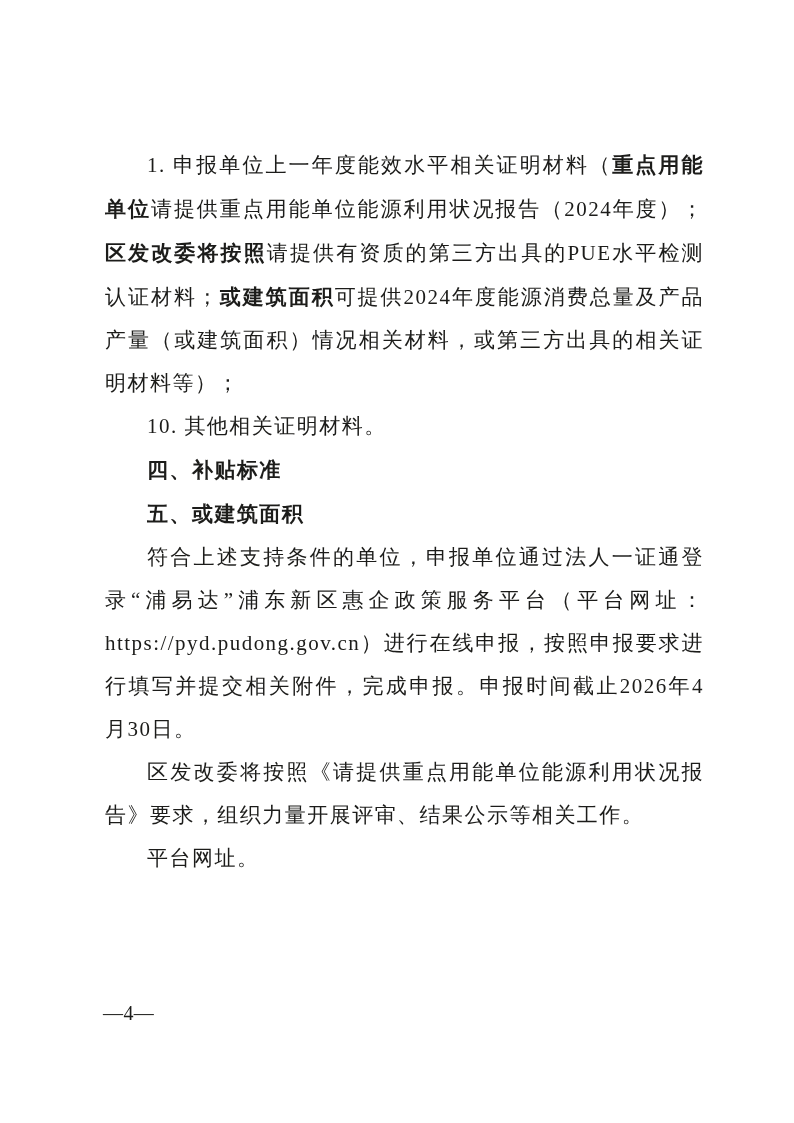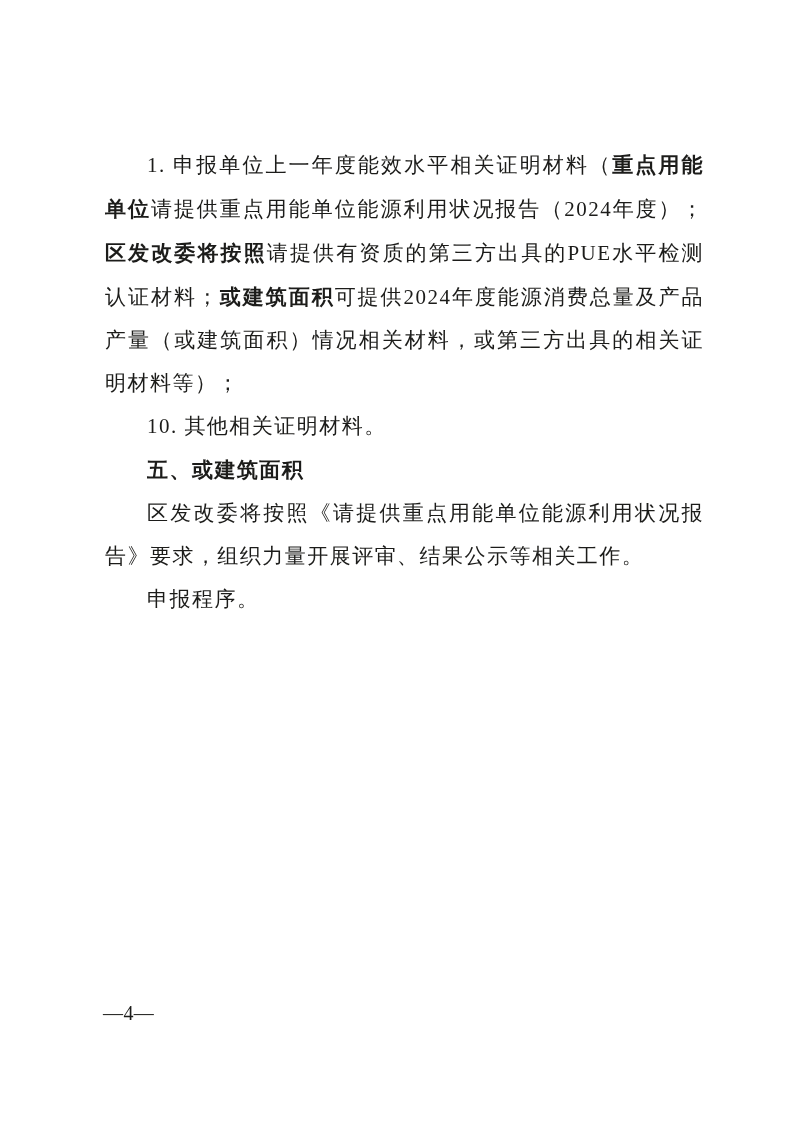--- a/index.html
+++ b/index.html
@@ -51,20 +51,22 @@
     letter-spacing: 0.02em;
   }
 </style>
 </head>
 <body>
 
 <div class="page">
   <main class="doc-body" id="doc-body">
       <p class="para"><span class="seg">1. 申报单位上一年度能效水平相关证明材料（</span><span class="seg bold">重点用能单位</span><span class="seg">请提供重点用能单位能源利用状况报告（2024年度）；</span><span class="seg bold">区发改委将按照</span><span class="seg">请提供有资质的第三方出具的PUE水平检测认证材料；</span><span class="seg bold">或建筑面积</span><span class="seg">可提供2024年度能源消费总量及产品产量（或建筑面积）情况相关材料，或第三方出具的相关证明材料等）；</span></p>
       <p class="para"><span class="seg">10. 其他相关证明材料。</span></p>
+      <p class="heading"><span class="seg bold">四、补贴标准</span></p>
       <p class="heading"><span class="seg bold">五、或建筑面积</span></p>
+      <p class="para"><span class="seg">符合上述支持条件的单位，申报单位通过法人一证通登录“浦易达”浦东新区惠企政策服务平台（平台网址：https://pyd.pudong.gov.cn）进行在线申报，按照申报要求进行填写并提交相关附件，完成申报。申报时间截止2026年4月30日。</span></p>
       <p class="para"><span class="seg">区发改委将按照《请提供重点用能单位能源利用状况报告》要求，组织力量开展评审、结果公示等相关工作。</span></p>
-      <p class="para"><span class="seg">申报程序。</span></p>
+      <p class="para"><span class="seg">平台网址。</span></p>
     </main>
   <footer class="page-footer">
     <span>—4—</span>
   </footer>
 </div>
 
 </body></html>

